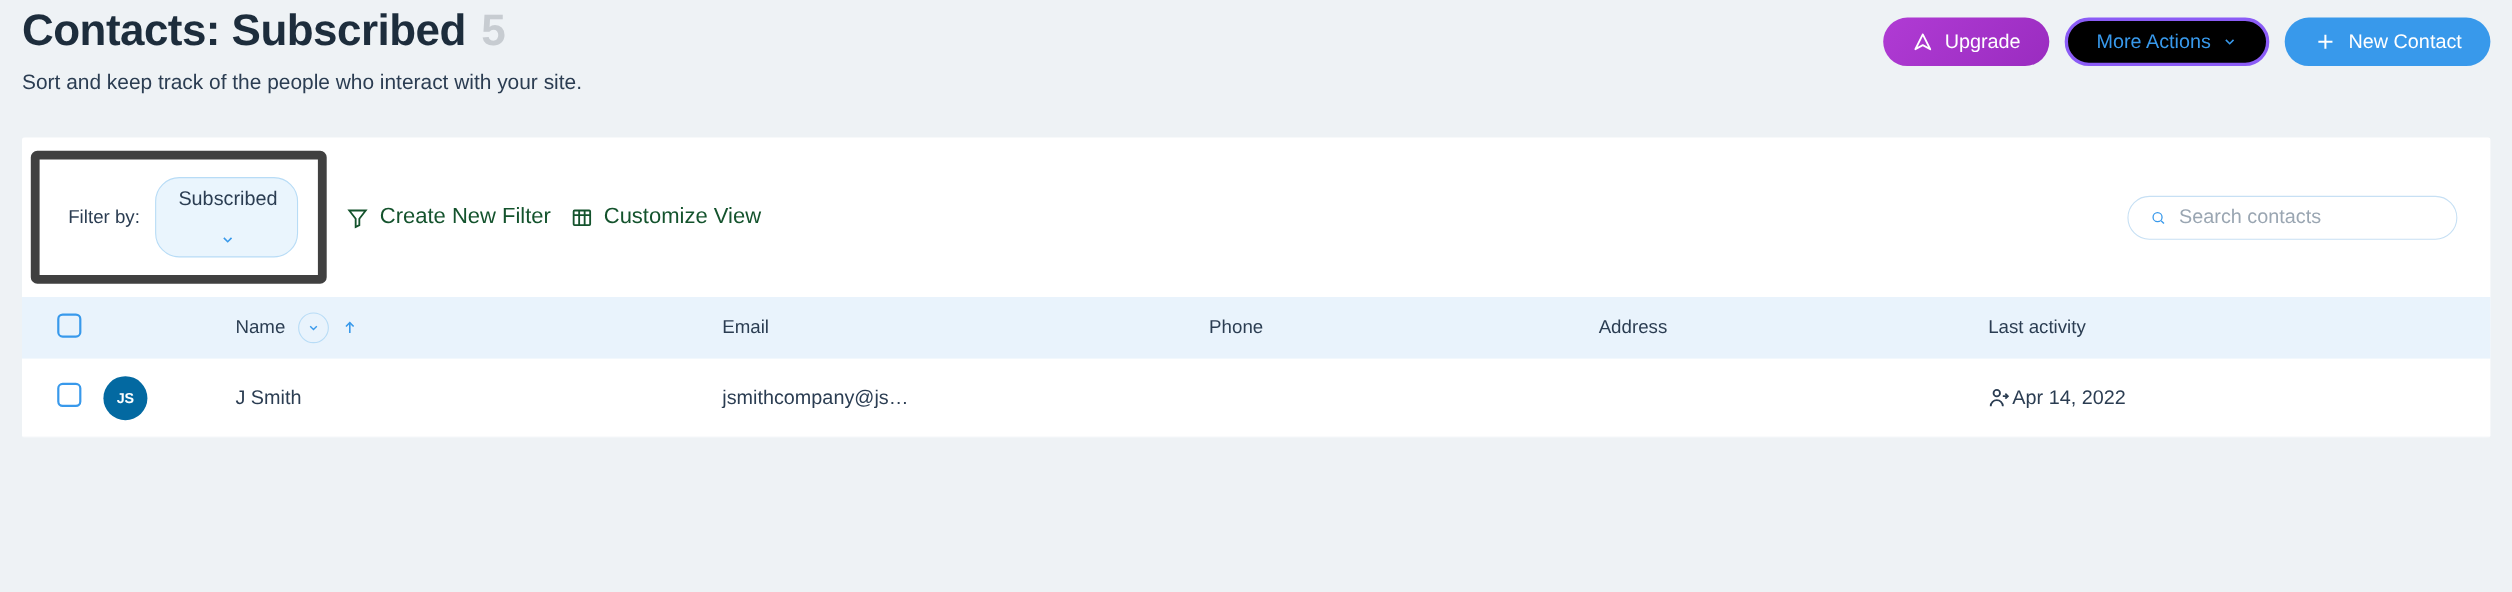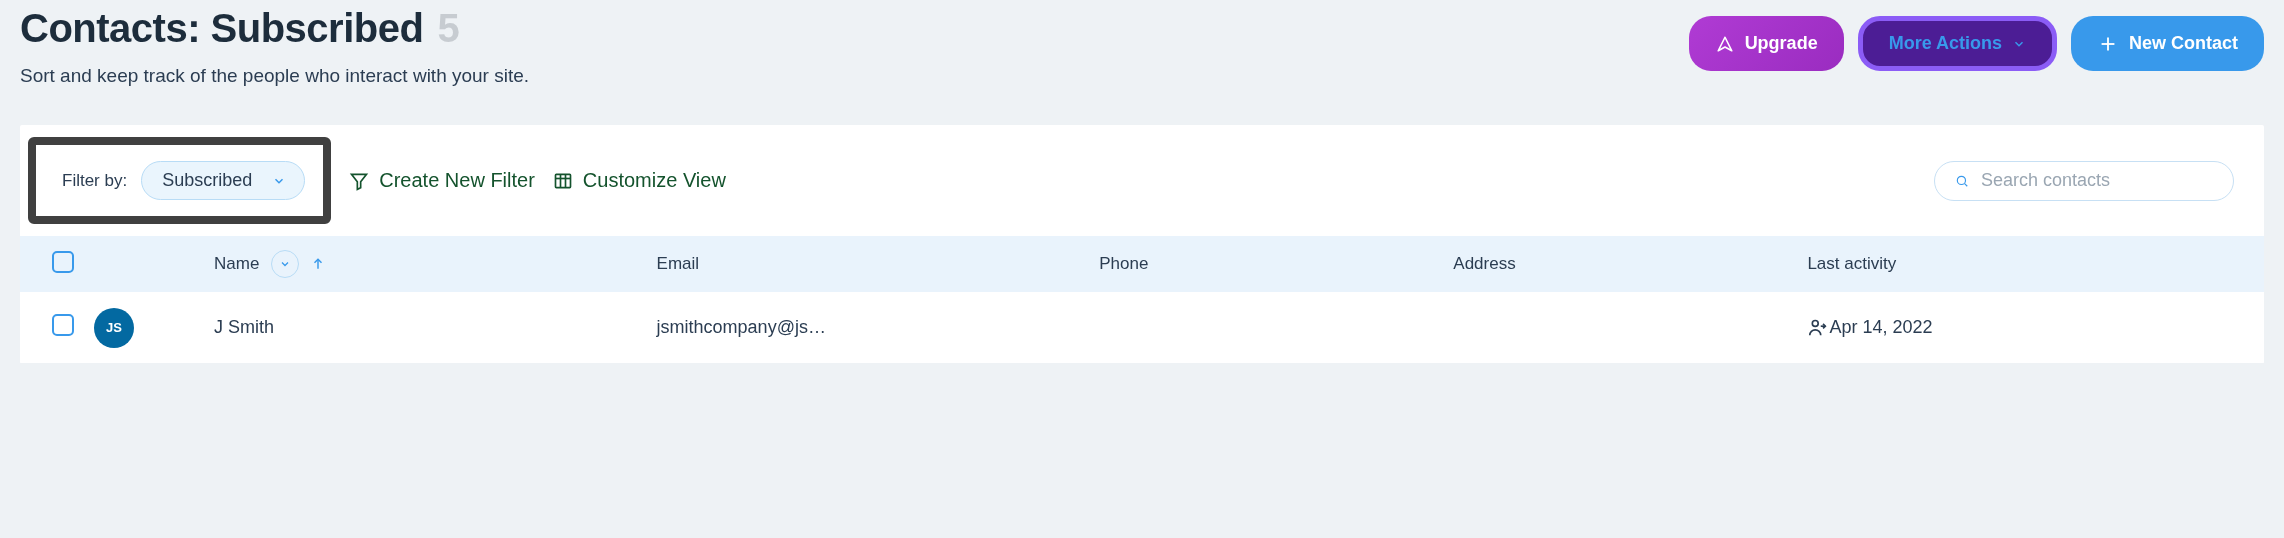--- a/index.html
+++ b/index.html
@@ -49,45 +49,45 @@
     .actions-row {
       display: flex;
       gap: 14px;
       align-items: center;
       padding-top: 10px;
     }
     .btn {
       display: inline-flex;
       align-items: center;
       gap: 10px;
-      height: 55px;
+      height: 44px;
       padding: 0 26px;
       border-radius: 22px;
       font-size: 18px;
-      font-weight: 700;
+      font-weight: 400;
       cursor: pointer;
       border: none;
       white-space: nowrap;
     }
     .btn-upgrade {
       background: #a333c8;
       background: linear-gradient(135deg, #b03bd4, #9a2cc0);
       color: #fff;
     }
     .upgrade-icon {
       width: 20px;
       height: 20px;
       display: inline-flex;
       align-items: center;
       justify-content: center;
     }
     .btn-outline {
-      background: #4c1d95;
-      color: #3899eb;
-      border: 5px solid #8b5cf6;
+      background: #000000;
+      color: #3899eb;
+      border: 3px solid #8b5cf6;
     }
     .btn-primary {
       background: #3899eb;
       color: #fff;
     }
     .chevron-down {
       width: 14px;
       height: 14px;
     }
     .plus-icon {
@@ -124,20 +124,21 @@
       display: inline-flex;
       align-items: center;
       gap: 20px;
       background: #eaf5fd;
       border: 1px solid #b8dcf6;
       border-radius: 22px;
       padding: 8px 18px 8px 20px;
       font-size: 18px;
       color: #2b3d52;
       cursor: pointer;
+      flex-direction: column;
     }
     .filter-pill .chevron-down {
       color: #3899eb;
     }
     .filter-action {
       display: inline-flex;
       align-items: center;
       gap: 10px;
       color: #14532d;
       font-size: 20px;

